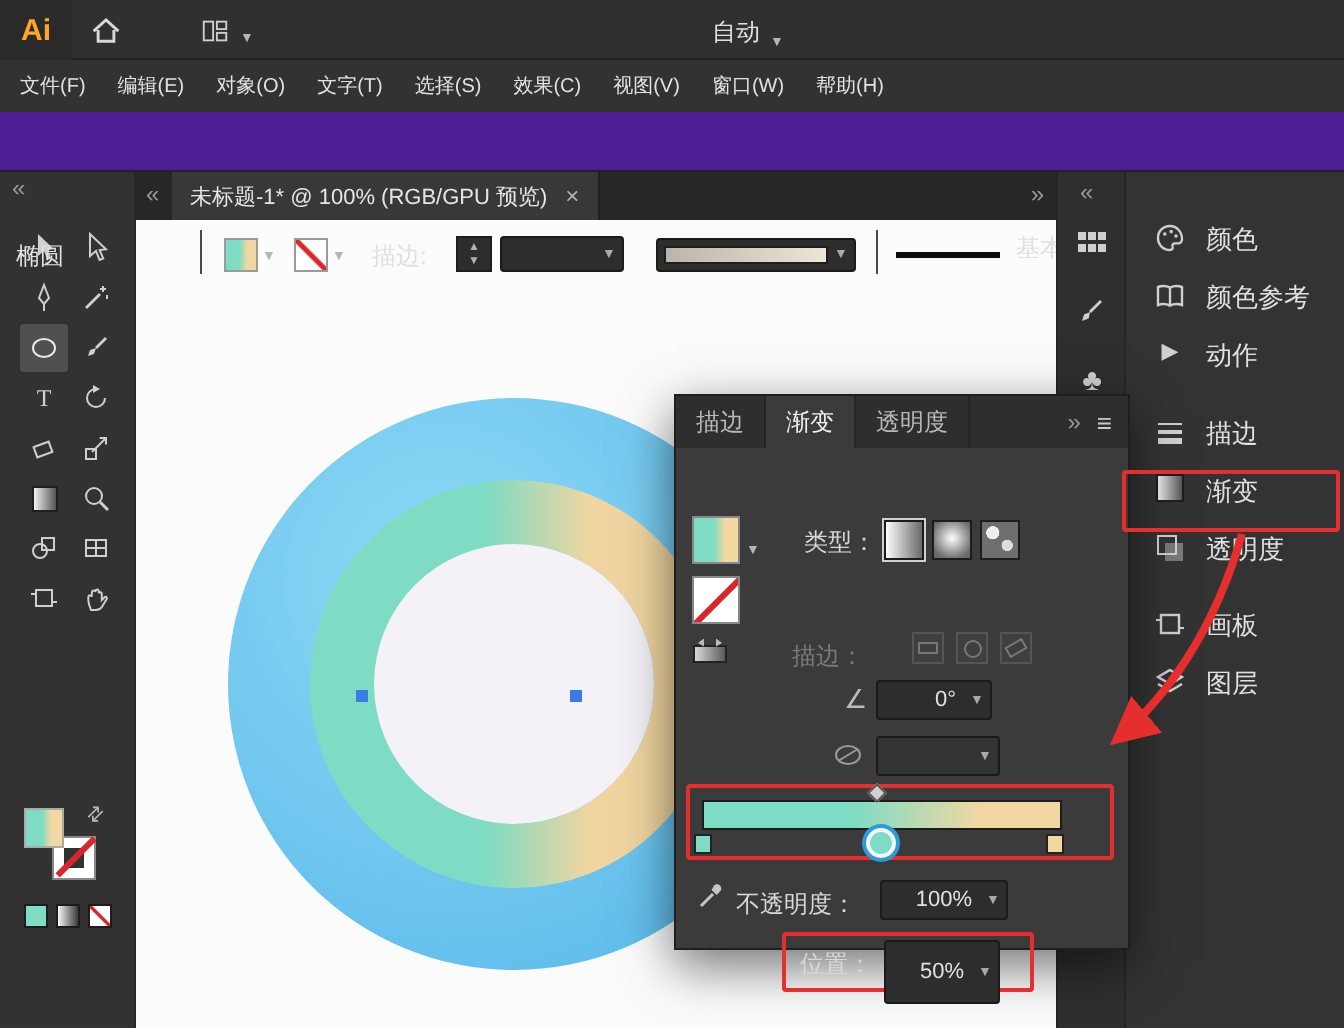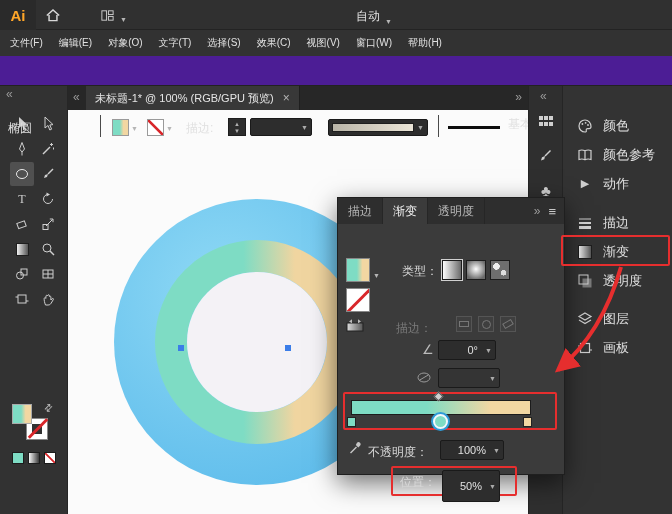--- a/index.html
+++ b/index.html
@@ -59,21 +59,21 @@
   .tab-close{color:#b5b5b5;font-size:12px;cursor:pointer}
 
   
   #minidock{position:absolute;left:528px;top:86px;width:34px;height:428px;background:#2f2f2f;border-left:1px solid #252525;z-index:10}
   .md-icon{position:absolute;left:7px;width:20px;height:20px;display:flex;align-items:center;justify-content:center;cursor:pointer;color:#cfcfcf}
 
   
   #rightpanel{position:absolute;left:562px;top:86px;width:110px;height:428px;background:#333333;border-left:1px solid #252525;z-index:20}
   .rp-group{display:block}
   #rp-g1{margin-top:25px}#rp-g2{margin-top:10px}#rp-g3{margin-top:9px}
-  .rp-item{height:29px;display:flex;align-items:center;gap:9px;padding-left:13px;font-size:13px;color:#e0e0e0;cursor:pointer}
+  .rp-item{height:29px;display:flex;align-items:flex-start;gap:9px;padding-left:13px;font-size:13px;color:#e0e0e0;cursor:pointer}
   .rp-icon{width:18px;display:flex;justify-content:center;color:#cfcfcf;font-size:11px}
   .grad-sq{width:14px;height:14px;border:1px solid #1e1e1e;background:linear-gradient(90deg,#f0f0f0,#555)}
 
   
   #gpanel{position:absolute;left:337px;top:197px;width:228px;height:278px;background:#3b3b3b;border:1px solid #1f1f1f;box-shadow:0 8px 24px rgba(0,0,0,.55);z-index:30}
   #gp-tabs{height:26px;background:#2e2e2e;display:flex;align-items:stretch;font-size:12px;color:#b8b8b8}
   .gp-tab{display:flex;align-items:center;padding:0 10px;border-right:1px solid #262626;cursor:pointer}
   .gp-tab.active{background:#3b3b3b;color:#f2f2f2}
   #gp-tabs-right{margin-left:auto;display:flex;align-items:center;gap:8px;padding-right:8px}
   .pmenu{color:#c8c8c8;font-size:13px;cursor:pointer}
@@ -403,35 +403,35 @@
               <rect x="6" y="6" width="8" height="8" fill="#cfcfcf" opacity=".45" stroke="#cfcfcf"></rect>
             </svg>
         </span>
         <span class="rp-label">透明度</span>
       </div>
     </div>
     <div class="rp-group" id="rp-g3">
       <div class="rp-item">
         <span class="rp-icon">
           <svg width="16" height="16">
-              <path d="M8 2 L14 5.5 L8 9 L2 5.5 Z" fill="none" stroke="#cfcfcf" stroke-width="1.2"></path>
-              <path d="M2 9 L8 12.5 L14 9" fill="none" stroke="#cfcfcf" stroke-width="1.2"></path>
-            </svg>
-        </span>
-        <span class="rp-label">图层</span>
-      </div>
-      <div class="rp-item">
-        <span class="rp-icon">
-          <svg width="16" height="16">
               <rect x="3.5" y="3.5" width="9" height="9" fill="none" stroke="#cfcfcf" stroke-width="1.2"></rect>
               <line x1="1" y1="6" x2="3.5" y2="6" stroke="#cfcfcf"></line>
               <line x1="12.5" y1="10" x2="15" y2="10" stroke="#cfcfcf"></line>
             </svg>
         </span>
         <span class="rp-label">画板</span>
+      </div>
+      <div class="rp-item">
+        <span class="rp-icon">
+          <svg width="16" height="16">
+              <path d="M8 2 L14 5.5 L8 9 L2 5.5 Z" fill="none" stroke="#cfcfcf" stroke-width="1.2"></path>
+              <path d="M2 9 L8 12.5 L14 9" fill="none" stroke="#cfcfcf" stroke-width="1.2"></path>
+            </svg>
+        </span>
+        <span class="rp-label">图层</span>
       </div>
     </div>
   </div>
 
   <div id="gpanel">
     <div id="gp-tabs">
       <span class="gp-tab">描边</span>
       <span class="gp-tab active">渐变</span>
       <span class="gp-tab">透明度</span>
       <span id="gp-tabs-right">

